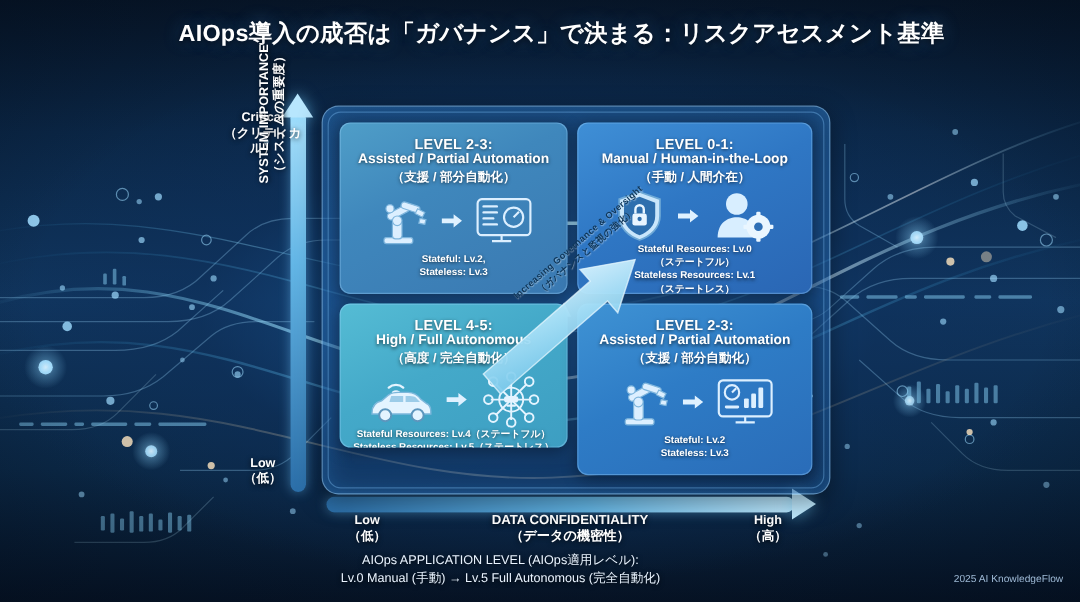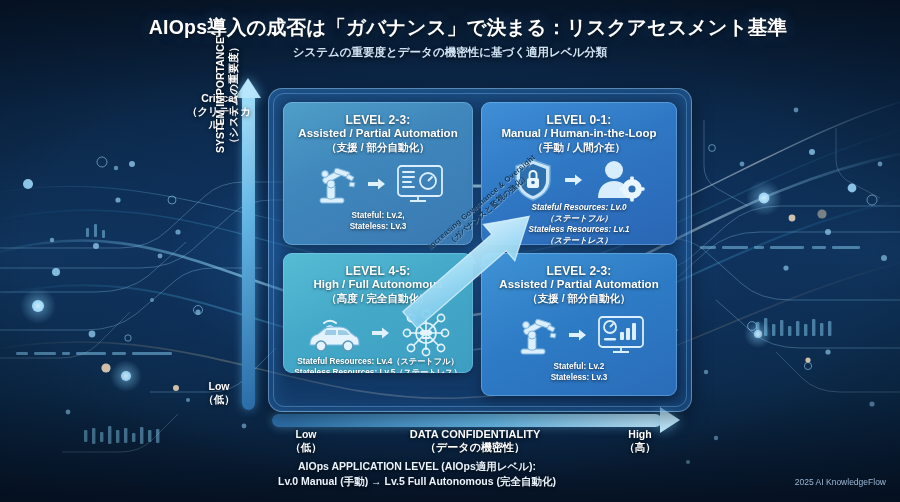--- a/index.html
+++ b/index.html
@@ -82,21 +82,21 @@
   .xlow{left:278px;top:428px;font-size:10.5px;line-height:13px;text-align:center;width:56px;}
   .xhigh{left:612px;top:428px;font-size:10.5px;line-height:13px;text-align:center;width:56px;}
   .xtitle{left:350px;top:428px;width:250px;text-align:center;font-size:11px;line-height:13px;}
   .diagtext{position:absolute;left:405px;top:196px;width:160px;
     transform:rotate(-41deg);transform-origin:center center;
     text-align:center;color:#0d3558;font-weight:bold;font-size:7.6px;line-height:9.5px;
     text-shadow:0 1px 1px rgba(255,255,255,.45);letter-spacing:.3px;}
 
   
   .foot{position:absolute;left:0;width:834px;text-align:center;color:#eaf4ff;
-    font-weight:bold;text-shadow:0 1px 4px rgba(0,0,0,.85);}
+    font-weight:normal;text-shadow:0 1px 4px rgba(0,0,0,.85);}
   .foot1{top:460px;font-size:10.5px;}
   .foot2{top:475px;font-size:10.5px;}
   .credit{position:absolute;right:14px;top:477px;font-size:8.5px;color:#9db8d4;}
 </style>
 </head>
 <body>
 
 <div id="stage">
 
   <svg class="bgsvg" viewBox="0 0 900 502">
@@ -250,21 +250,20 @@
     <g fill="url(#glow)" opacity=".6">
       <circle cx="38" cy="306" r="18"></circle>
         <circle cx="126" cy="376" r="16"></circle>
       <circle cx="764" cy="198" r="18"></circle>
         <circle cx="758" cy="334" r="14"></circle>
     </g>
   </svg>
   <div class="vign"></div>
 
   <div class="title">AIOps導入の成否は「ガバナンス」で決まる：リスクアセスメント基準</div>
-  <div class="subtitle">システムの重要度とデータの機密性に基づく適用レベル分類</div>
 
   <div class="yaxis"></div>
   <div class="yarrow"></div>
   <div class="axtext ytop">
     <span>Critical</span><br>
     <span>（クリティカル）</span>
   </div>
   <div class="axtext ybot">
     <span>Low</span><br>
     <span>（低）</span>
@@ -373,21 +372,21 @@
           <circle cx="37" cy="31" r="3.6"></circle>
         </g>
         <g fill="#eaf6ff">
           <rect x="35.2" y="18.5" width="3.6" height="5" rx="1"></rect>
           <rect x="35.2" y="38.5" width="3.6" height="5" rx="1"></rect>
           <rect x="24.5" y="29.2" width="5" height="3.6" rx="1"></rect>
           <rect x="44.5" y="29.2" width="5" height="3.6" rx="1"></rect>
         </g>
       </svg>
     </div>
-    <div class="qres" style="top:100px;font-style:italic;">
+    <div class="qres" style="top:100px;">
       <span>Stateful Resources: Lv.0</span><br>
       <span>（ステートフル）</span><br>
       <span>Stateless Resources: Lv.1</span><br>
       <span>（ステートレス）</span>
     </div>
   </div>
 
   <div class="quad q-bl">
     <div class="qlabel qh1">LEVEL 4-5:</div>
     <div class="qlabel qh2">High / Full Autonomous</div>

